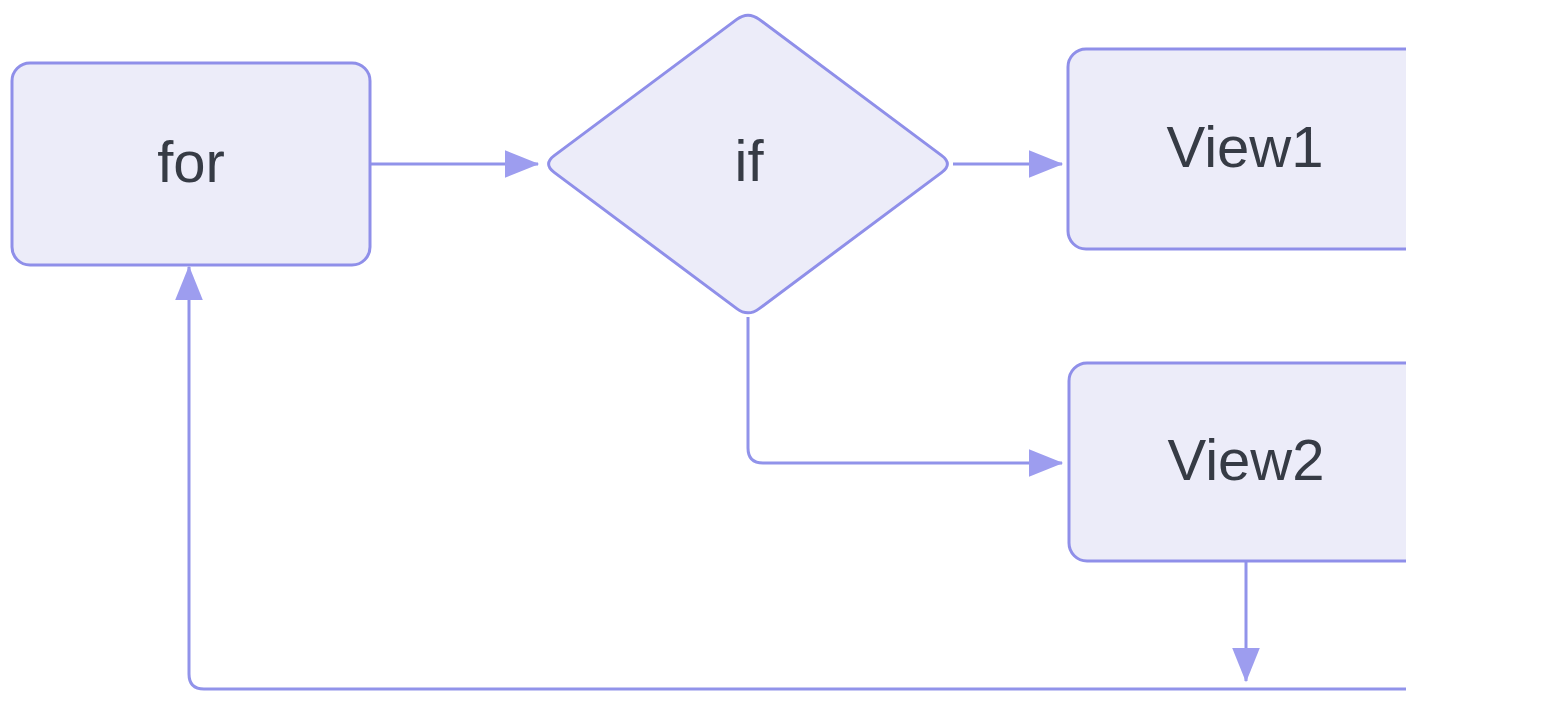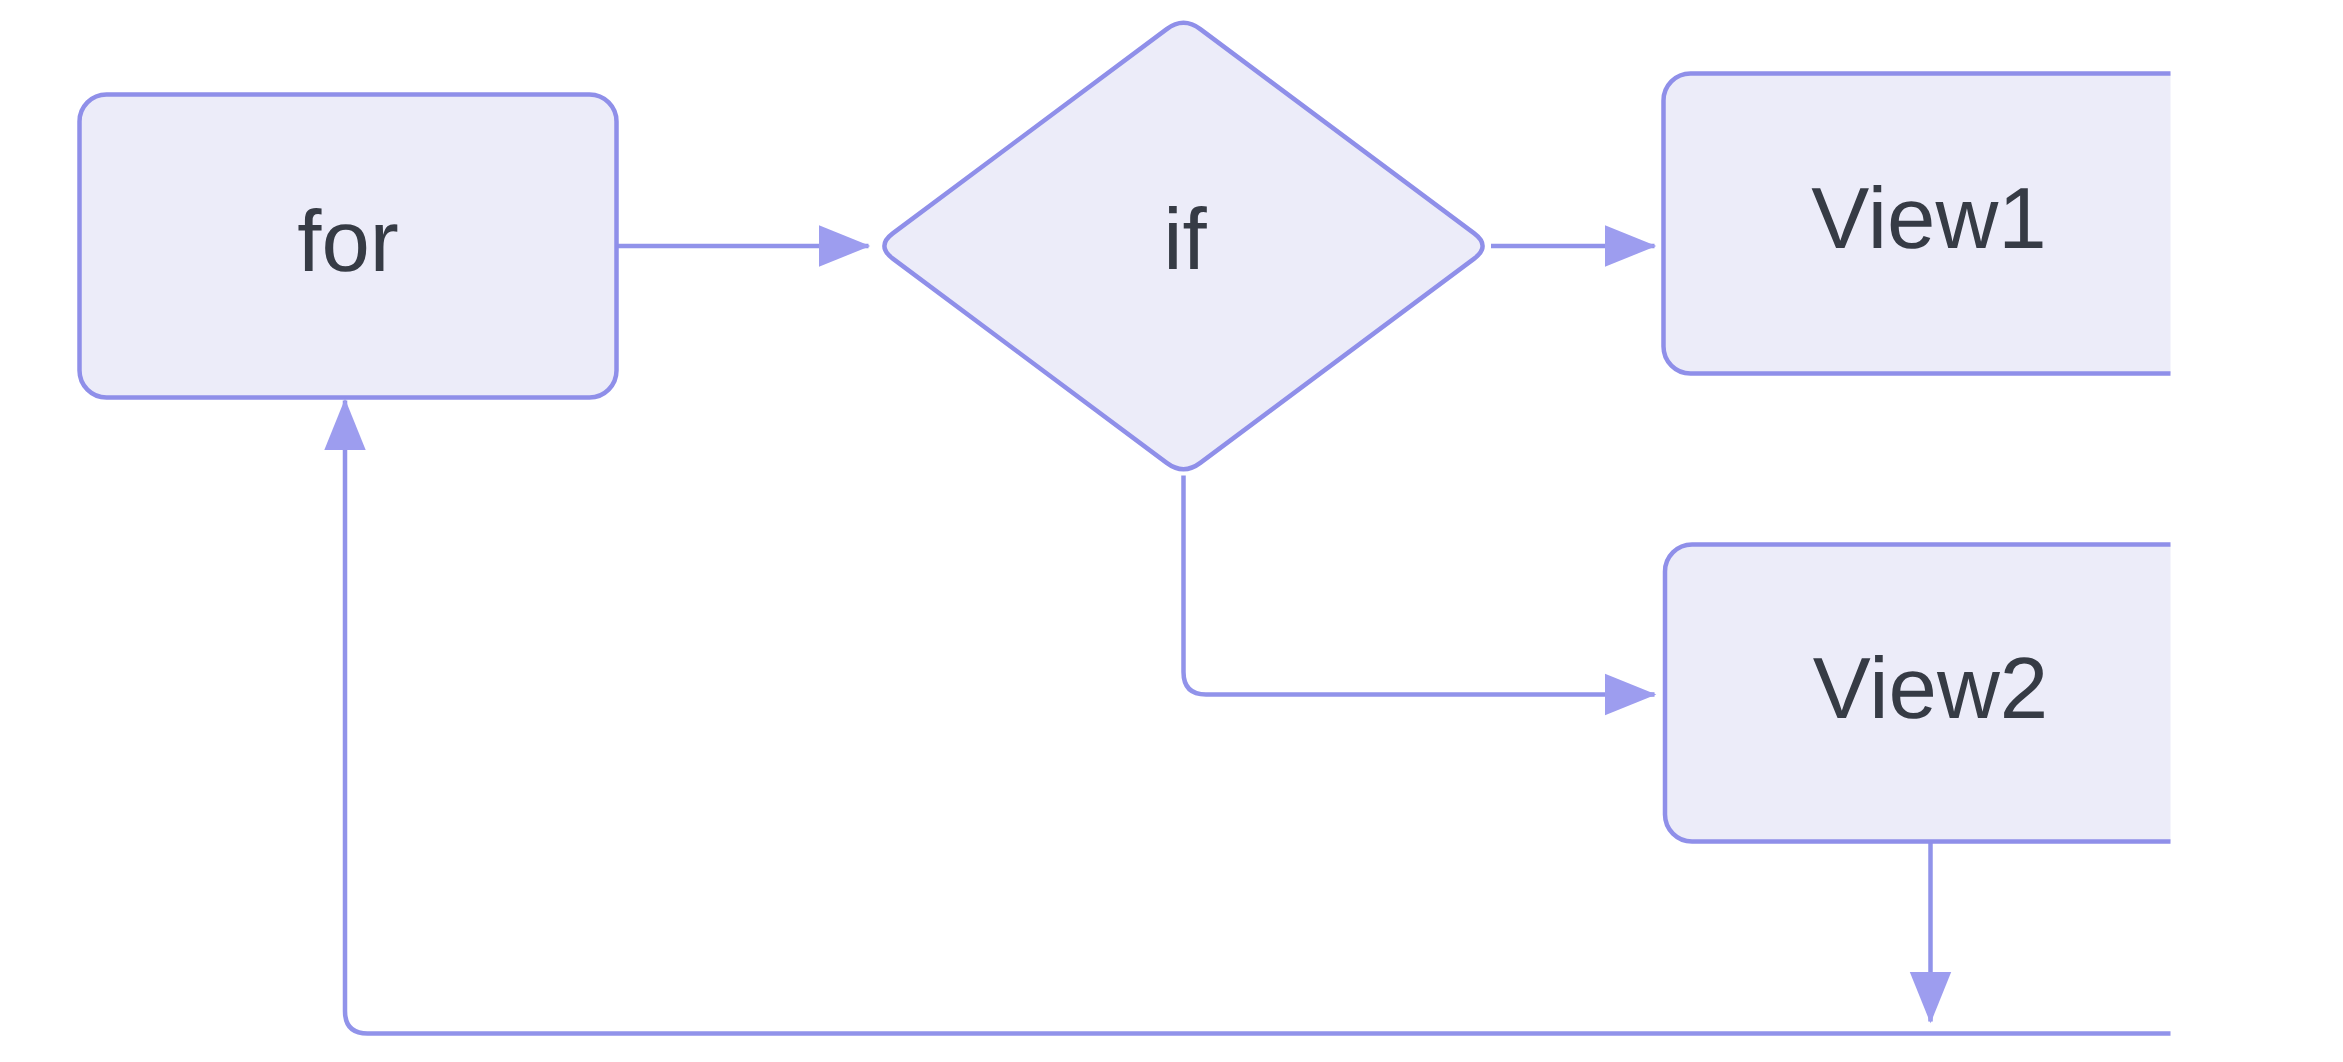--- a/index.html
+++ b/index.html
@@ -6,21 +6,20 @@
     margin: 0;
     padding: 0;
     background: #ffffff;
   }
   .canvas {
     width: 1406px;
     height: 708px;
     position: relative;
     background: var(--background, #ffffff);
     overflow: hidden;
-    margin-left: 41px;
   }
   svg.flowchart {
     display: block;
     width: 1562px;
     height: 708px;
   }
   :root {
     --node-fill: #ECECF9;
     --node-stroke: #8F8FE9;
     --edge-stroke: #9193EA;

